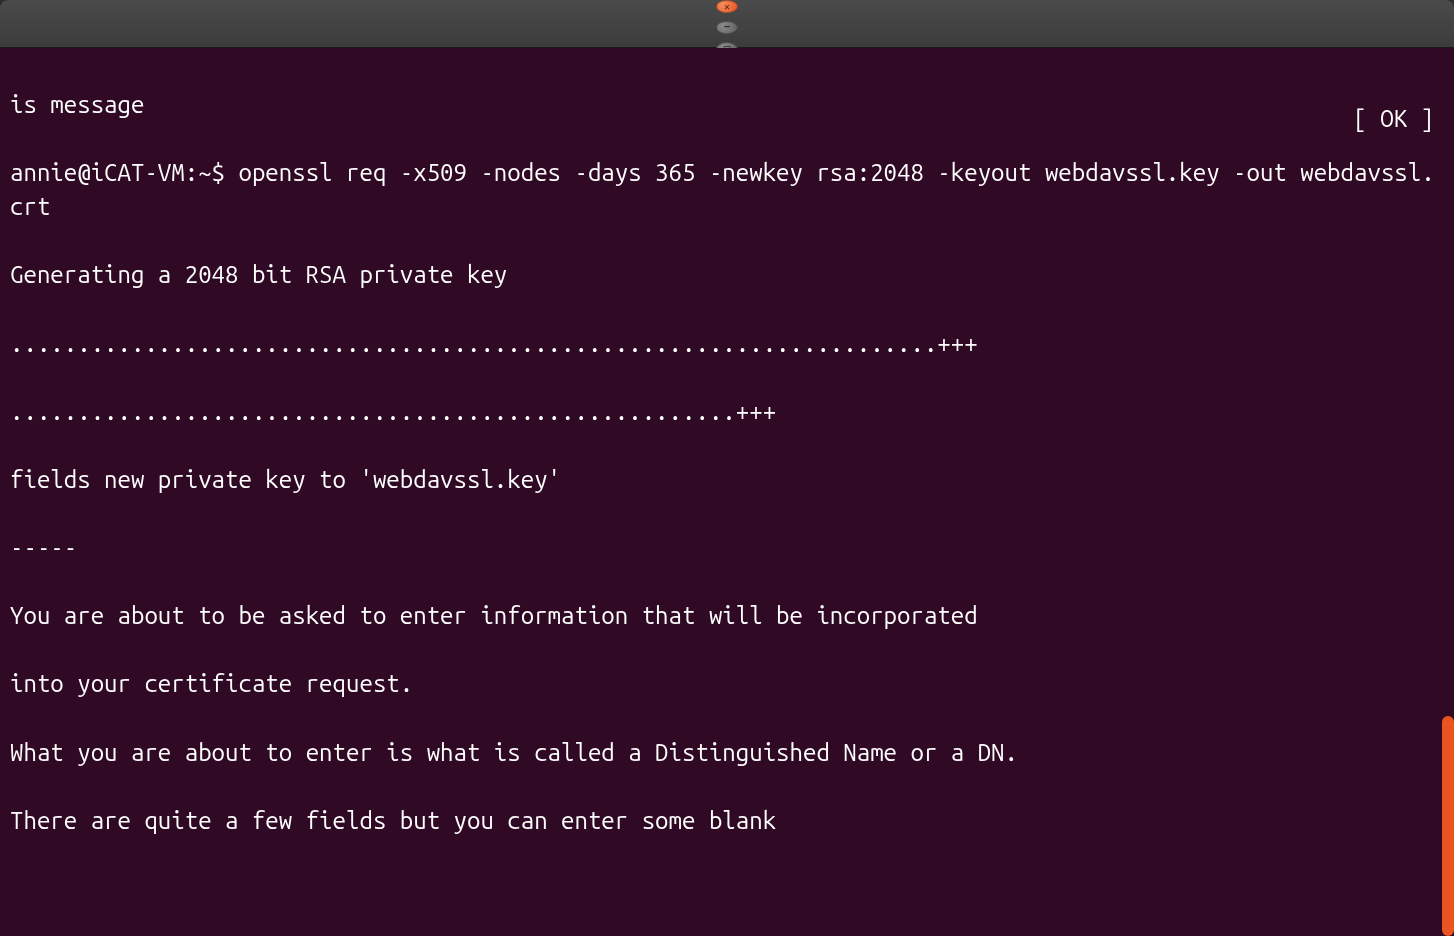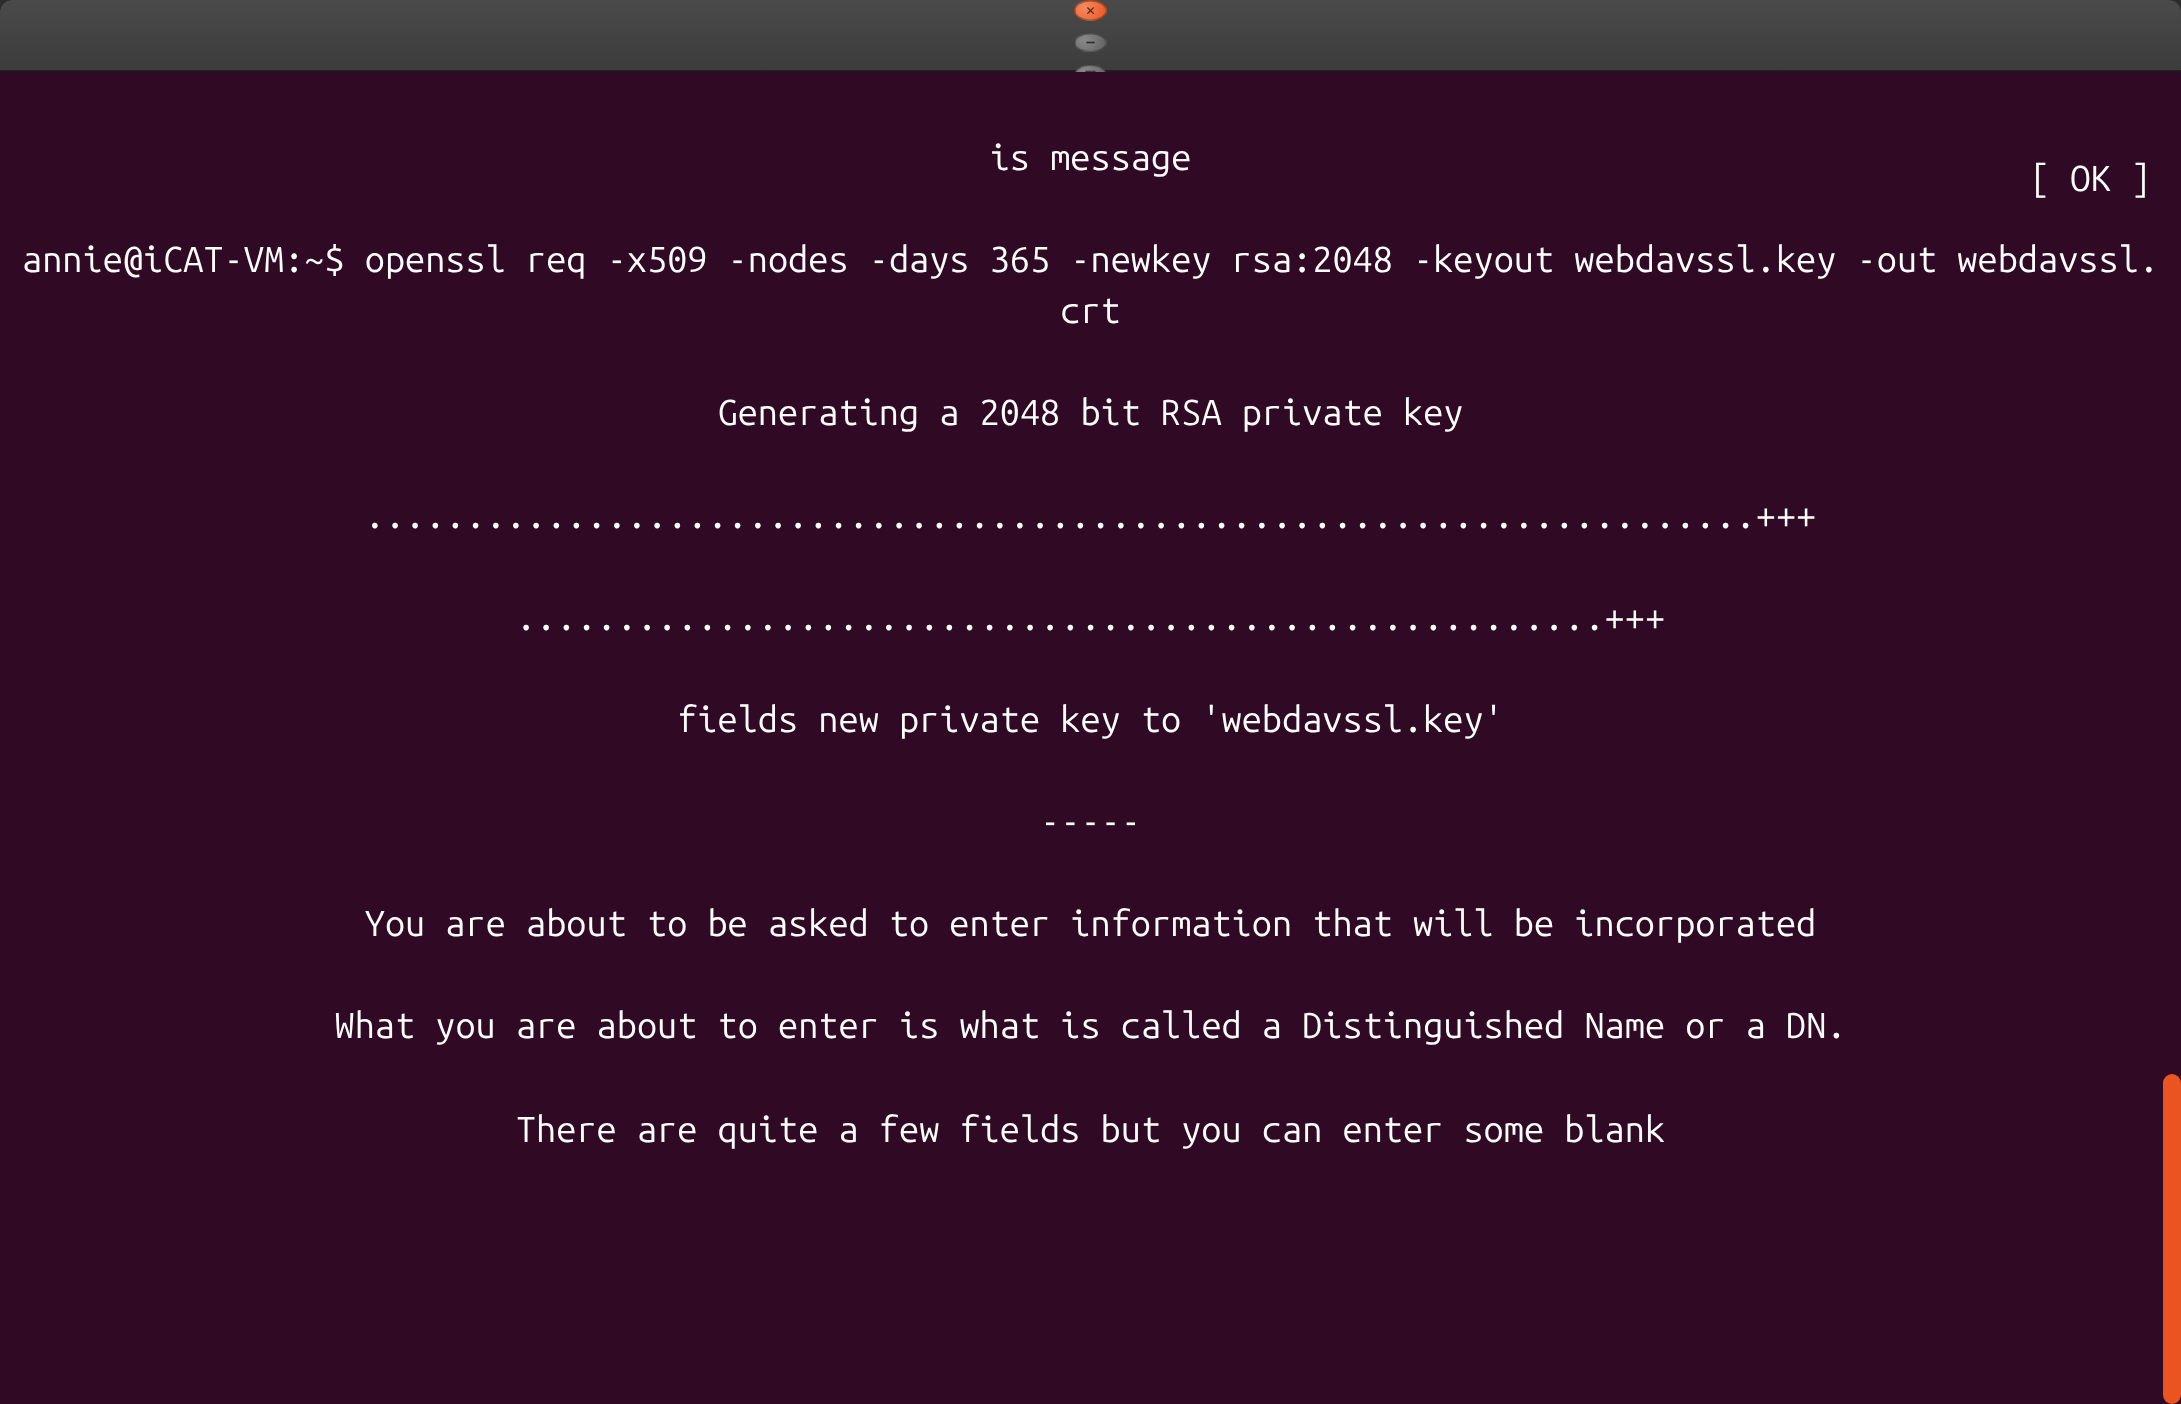--- a/index.html
+++ b/index.html
@@ -87,21 +87,20 @@
       flex: 1;
       background: #300a24;
       padding: 6px 10px;
       color: #ffffff;
       font-size: 24px;
       line-height: 1.42;
       white-space: pre-wrap;
       word-break: break-all;
       position: relative;
       overflow: hidden;
-      text-align: center;
     }
     .line {
       display: block;
     }
     .ok-status {
       position: absolute;
       right: 20px;
       top: 54px;
     }
     .scrollbar-track {
@@ -134,20 +133,21 @@
   </div>
   <div class="terminal-body">
 <span class="line">is message</span><span class="ok-status">[ OK ]</span>
 <span class="line"><span>annie@iCAT-VM:~$ </span><span>openssl req -x509 -nodes -days 365 -newkey rsa:2048 -keyout webdavssl.key -out webdavssl.crt</span></span>
 <span class="line">Generating a 2048 bit RSA private key</span>
 <span class="line">.....................................................................+++</span>
 <span class="line">......................................................+++</span>
 <span class="line">fields new private key to 'webdavssl.key'</span>
 <span class="line">-----</span>
 <span class="line">You are about to be asked to enter information that will be incorporated</span>
+<span class="line">into your certificate request.</span>
 <span class="line">What you are about to enter is what is called a Distinguished Name or a DN.</span>
 <span class="line">There are quite a few fields but you can enter some blank</span>
 
 
 
 
 
 
 
 

